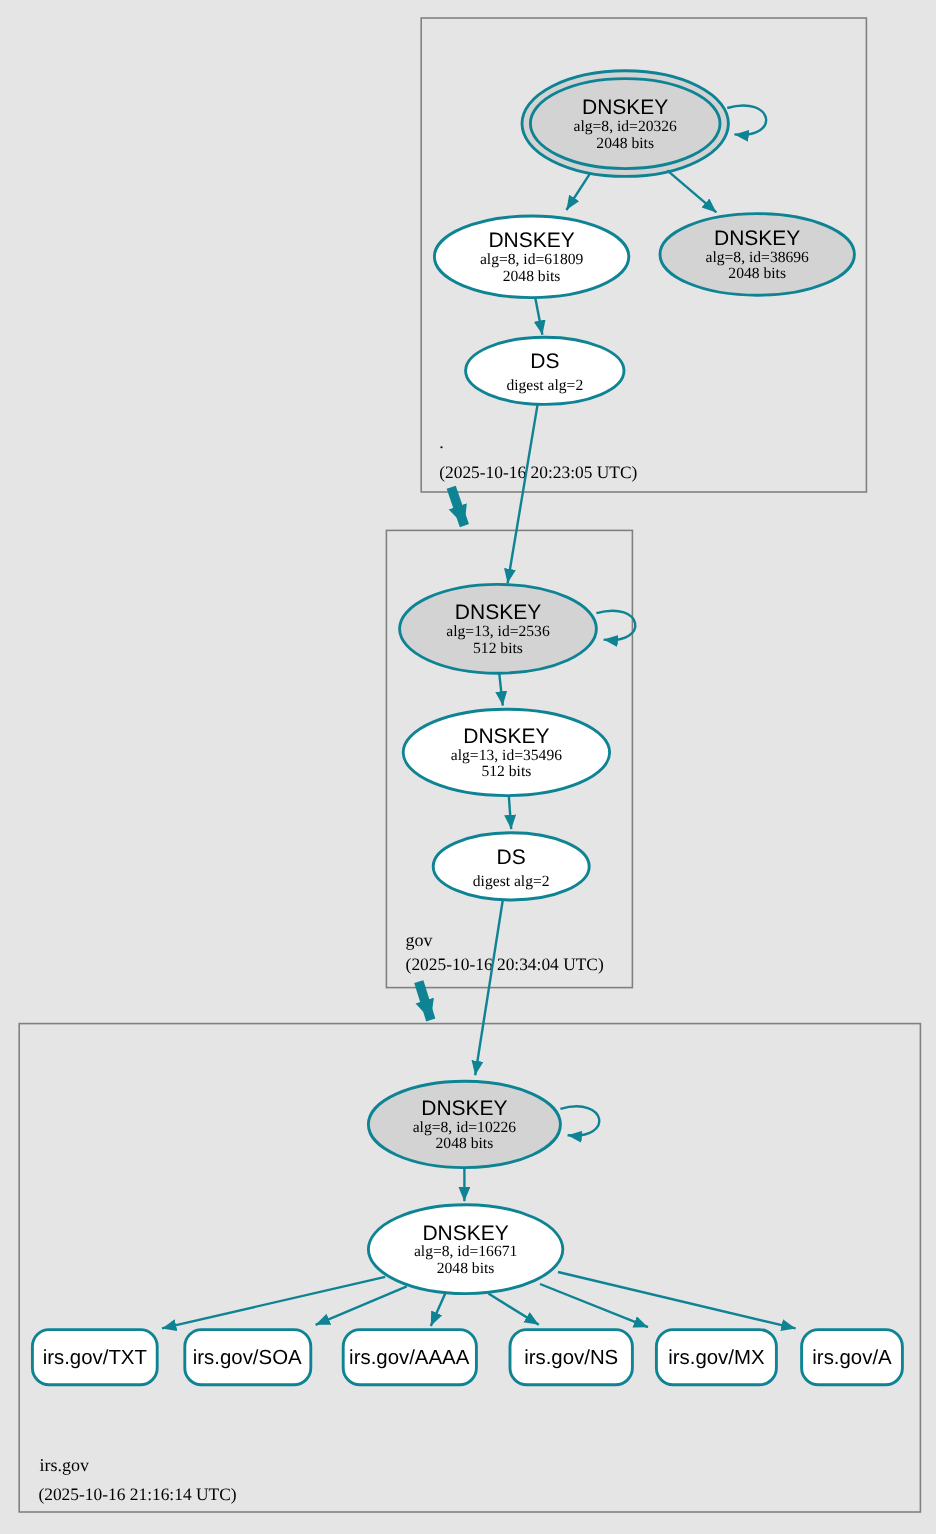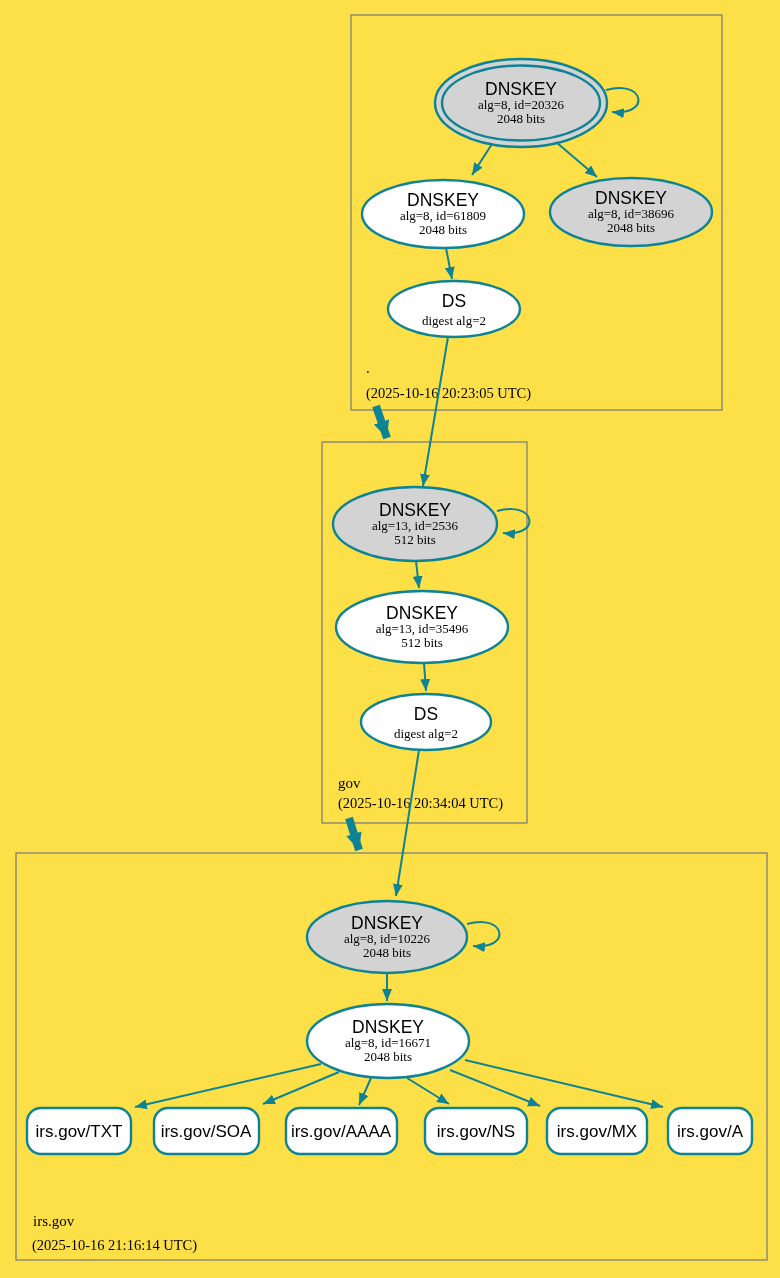--- a/index.html
+++ b/index.html
@@ -1,16 +1,16 @@
 <!DOCTYPE html>
 <html><head>
 <meta charset="utf-8">
 <style>
   html,body{margin:0;padding:0;background:#ffffff;}
-  .stage{width:780px;height:1278px;position:relative;background:#fde047;}
+  .stage{width:780px;height:1278px;position:relative;background:#e5e5e5;}
   svg{display:block;}
   .zone-box{fill:none;stroke:#7f7f7f;stroke-width:1.3;}
   .edge{stroke:#0e8394;stroke-width:2;fill:none;}
   .edge-thick{stroke:#0e8394;stroke-width:8;fill:none;}
   .node-teal{stroke:#0e8394;stroke-width:2.4;}
   .fill-gray{fill:#d3d3d3;}
   .fill-white{fill:#ffffff;}
   .node-title{font-family:"Liberation Sans",sans-serif;font-size:17.5px;fill:#000000;text-anchor:middle;}
   .node-detail{font-family:"Liberation Serif",serif;font-size:13px;fill:#000000;text-anchor:middle;}
   .rrset-label{font-family:"Liberation Sans",sans-serif;font-size:17px;fill:#000000;text-anchor:middle;}

